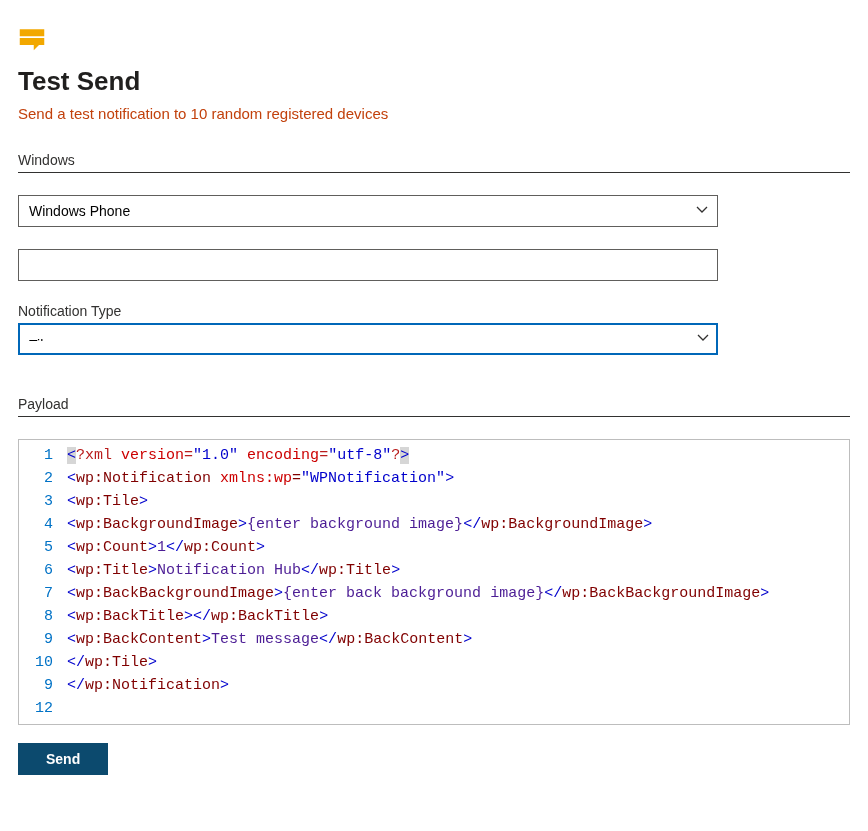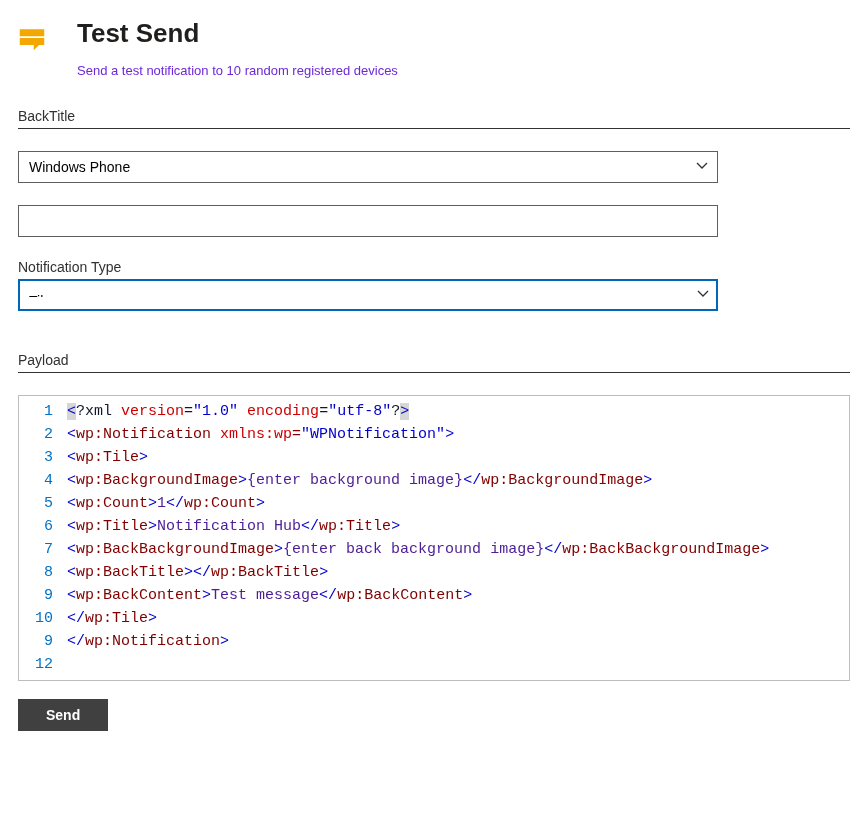--- a/index.html
+++ b/index.html
@@ -7,42 +7,43 @@
     font-family: "Segoe UI", Arial, sans-serif;
     margin: 0;
     padding: 18px;
     background: #ffffff;
     color: #323130;
     width: 868px;
   }
   .header {
     display: flex;
     align-items: flex-start;
-    gap: 31px;
+    gap: 14px;
     margin-bottom: 30px;
+    flex-direction: column;
   }
   .header-icon {
     width: 28px;
     height: 28px;
     margin-top: 6px;
   }
   .header-text {
     display: flex;
     flex-direction: column;
   }
   .page-title {
     font-size: 26px;
     font-weight: 600;
     margin: 0;
     color: #201f1e;
   }
   .page-subtitle {
-    font-size: 13px;
-    color: #6d28d9;
-    margin-top: 14px;
+    font-size: 15px;
+    color: #c2410c;
+    margin-top: 8px;
   }
   .section-label {
     font-size: 14px;
     color: #323130;
     border-bottom: 1px solid #323130;
     padding-bottom: 4px;
     margin-bottom: 22px;
     margin-top: 10px;
   }
   .field {
@@ -124,28 +125,28 @@
     flex-shrink: 0;
   }
   .gutter div { height: 23px; }
   .code {
     padding: 4px 10px 4px 4px;
     white-space: pre;
     color: #000;
   }
   .code div { height: 23px; }
   .hl-sel { background: #d6d6d6; }
-  .t-decl { color: #0f172a; }
+  .t-decl { color: #b91c1c; }
   .t-attr { color: #cc0000; }
   .t-str  { color: #0000cc; }
   .t-tag  { color: #800000; }
   .t-brkt { color: #0000cc; }
   .t-text { color: #4c1d95; text-align: center; }
   .send-btn {
-    background: #404040;
+    background: #0c4a6e;
     color: #ffffff;
     border: none;
     padding: 8px 28px;
     font-size: 14px;
     font-weight: 600;
     font-family: inherit;
     cursor: pointer;
   }
 </style>
 </head>
@@ -160,21 +161,21 @@
       <rect x="2" y="16" width="28" height="8" fill="#f2a800"></rect>
       <polygon points="18,24 24,24 18,30" fill="#f2a800"></polygon>
     </svg>
   </div>
   <div class="header-text">
     <h1 class="page-title">Test Send</h1>
     <div class="page-subtitle">Send a test notification to 10 random registered devices</div>
   </div>
 </div>
 
-<div class="section-label">BackTitle</div>
+<div class="section-label">Windows</div>
 
 <div class="field">
   <div class="select-wrap">
     <select class="control">
       <option>Windows Phone</option>
     </select>
     <span class="chevron">
       <svg width="12" height="12" viewBox="0 0 12 12">
           <path d="M1 3 L6 8 L11 3" stroke="#323130" stroke-width="1.3" fill="none"></path>
         </svg>

